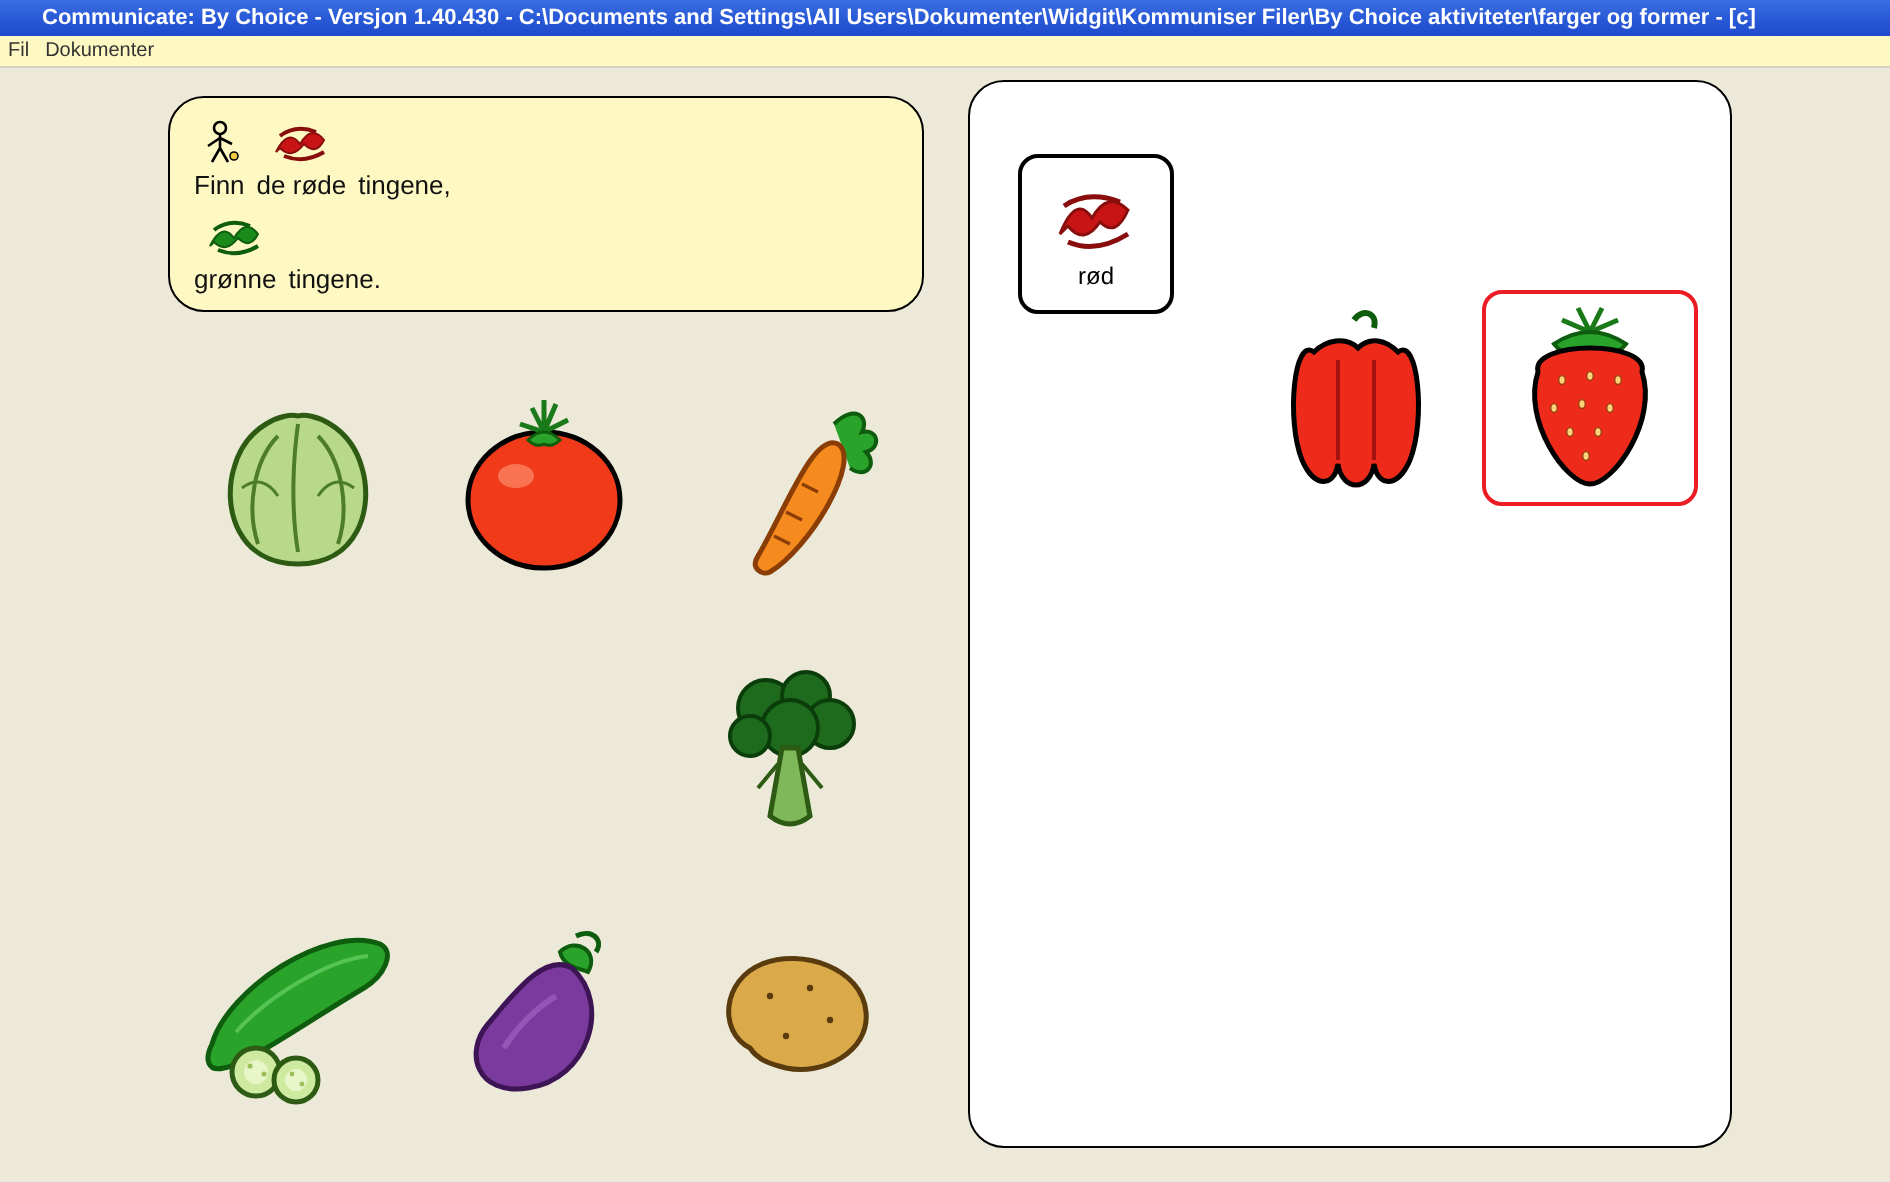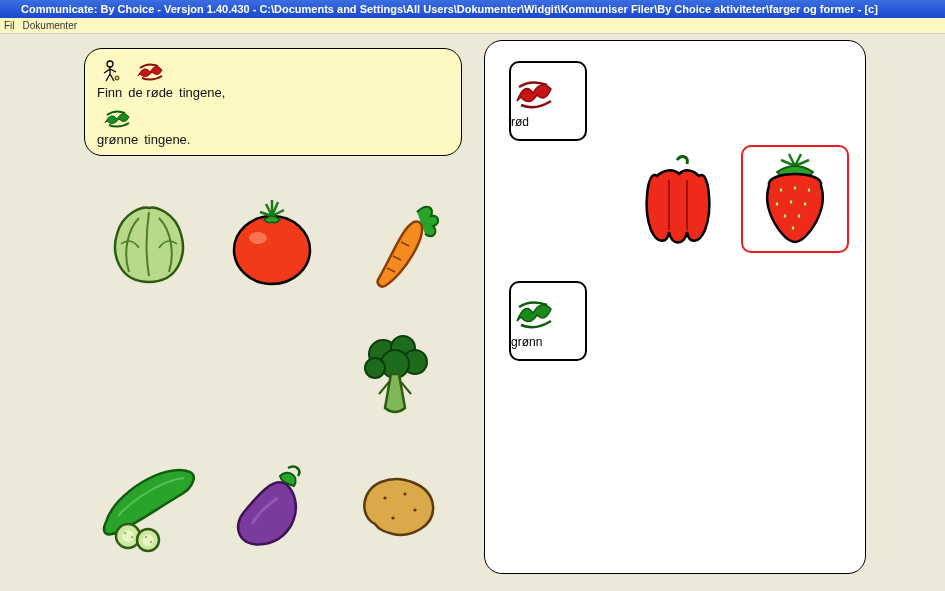--- a/index.html
+++ b/index.html
@@ -35,22 +35,23 @@
     place-items: center;
   }
   .grid .cell { width: 110px; height: 110px; display:flex; align-items:center; justify-content:center; }
   .panel-right {
     position: absolute; left: 484px; top: 6px; width: 382px; height: 534px;
     background: white; border: 1.5px solid #000; border-radius: 18px;
   }
   .category-card {
     position: absolute; width: 78px; height: 80px;
     border: 2px solid #000; border-radius: 10px; background: white;
-    display:flex; flex-direction:column; justify-content:center;
+    display:flex; flex-direction:column; align-items:center; justify-content:center;
     gap: 2px;
+    margin-top: 16px;
   }
   .category-card .label { font-size: 12px; }
   .answer-slot {
     position:absolute; width: 108px; height: 108px;
     display:flex; align-items:center; justify-content:center;
   }
   .answer-slot.selected {
     border: 2px solid #ec1c24; border-radius: 10px;
   }
   svg { display:block; }
@@ -221,22 +222,15 @@
           <ellipse cx="28" cy="54" rx="1.6" ry="2.2"></ellipse>
             <ellipse cx="42" cy="52" rx="1.6" ry="2.2"></ellipse>
             <ellipse cx="56" cy="54" rx="1.6" ry="2.2"></ellipse>
           <ellipse cx="36" cy="66" rx="1.6" ry="2.2"></ellipse>
             <ellipse cx="50" cy="66" rx="1.6" ry="2.2"></ellipse>
           <ellipse cx="44" cy="78" rx="1.6" ry="2.2"></ellipse>
         </g>
       </svg>
     </div>
 
-    <div class="category-card" style="left:24px; top:240px">
-      <svg width="48" height="40">
-        <path d="M6 28 Q14 8 22 20 Q30 6 40 16 Q34 30 26 22 Q18 34 10 24 Z" fill="#1a8b1a" stroke="#0e5c0e" stroke-width="1.5"></path>
-        <path d="M8 14 Q20 6 36 12 M10 32 Q24 38 40 28" stroke="#0e5c0e" stroke-width="2.5" fill="none"></path>
-      </svg>
-      <div class="label">grønn</div>
-    </div>
   </div>
 
 </div>
 
 </body></html>

